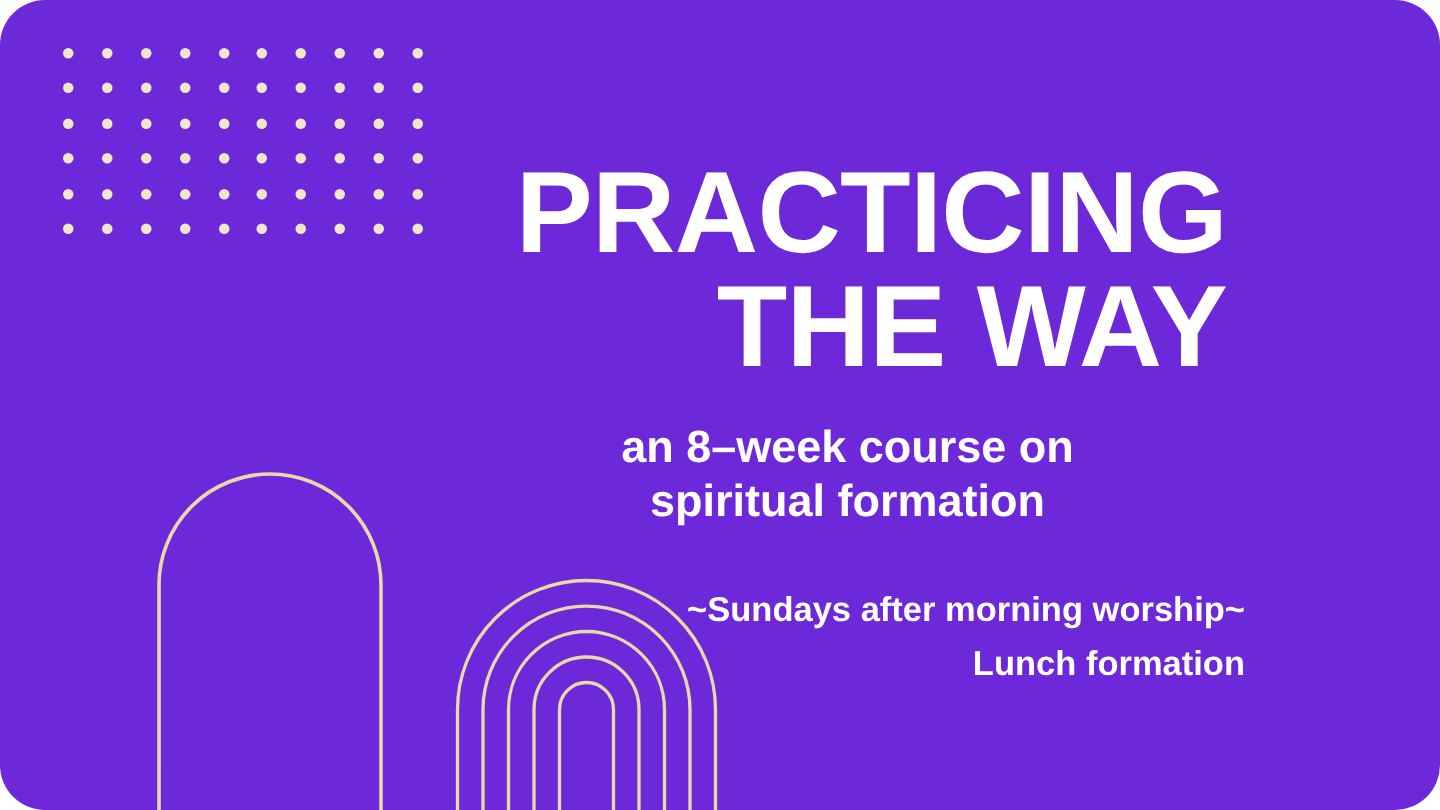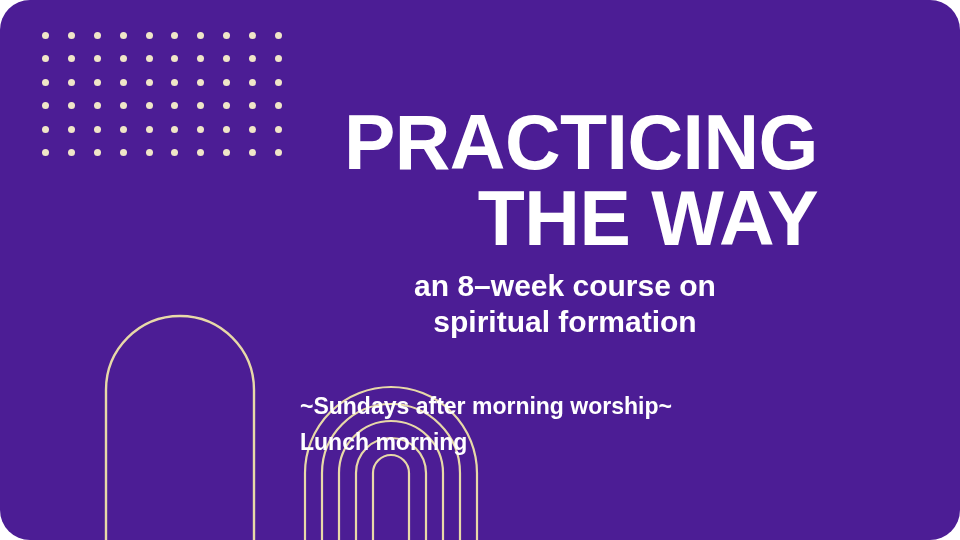--- a/index.html
+++ b/index.html
@@ -71,49 +71,49 @@
     color: #ffffff;
     font-size: 77px;
     line-height: 0.99;
     font-weight: bold;
     letter-spacing: -0.5px;
     white-space: pre-line;
   }
 
   #subtitle {
     position: absolute;
-    top: 243px;
+    top: 256px;
     left: 0;
     width: 530px;
     text-align: center;
     color: #ffffff;
     font-size: 30px;
     line-height: 1.22;
     font-weight: bold;
     white-space: pre-line;
   }
 
   #details {
     position: absolute;
     top: 389px;
     left: 0;
     width: 530px;
-    text-align: left;
+    text-align: right;
     font-size: 23px;
     line-height: 1.55;
     font-weight: bold;
     color: #ffffff;
   }
   #details .detail-line { display: block; }
   #details .detail-accent { color: #e9cf98; }
 </style>
 </head>
 <body>
 
-<div id="poster" style="background: #4c1d95;">
+<div id="poster" style="background: #6d28d9;">
 
   <div id="dot-grid">
       <div class="dot-row">
         <span class="dot" style="background: rgb(240, 230, 200);"></span>
         <span class="dot" style="background: rgb(240, 230, 200);"></span>
         <span class="dot" style="background: rgb(240, 230, 200);"></span>
         <span class="dot" style="background: rgb(240, 230, 200);"></span>
         <span class="dot" style="background: rgb(240, 230, 200);"></span>
         <span class="dot" style="background: rgb(240, 230, 200);"></span>
         <span class="dot" style="background: rgb(240, 230, 200);"></span>
@@ -200,17 +200,17 @@
   <div id="text-column">
 
     <h1 id="headline">PRACTICING
 THE WAY</h1>
 
     <h2 id="subtitle">an 8–week course on
 spiritual formation</h2>
 
     <div id="details">
       <span class="detail-line">~Sundays after morning worship~</span>
-      <span class="detail-line">Lunch morning</span>
+      <span class="detail-line">Lunch formation</span>
     </div>
 
   </div>
 </div>
 
 </body></html>

